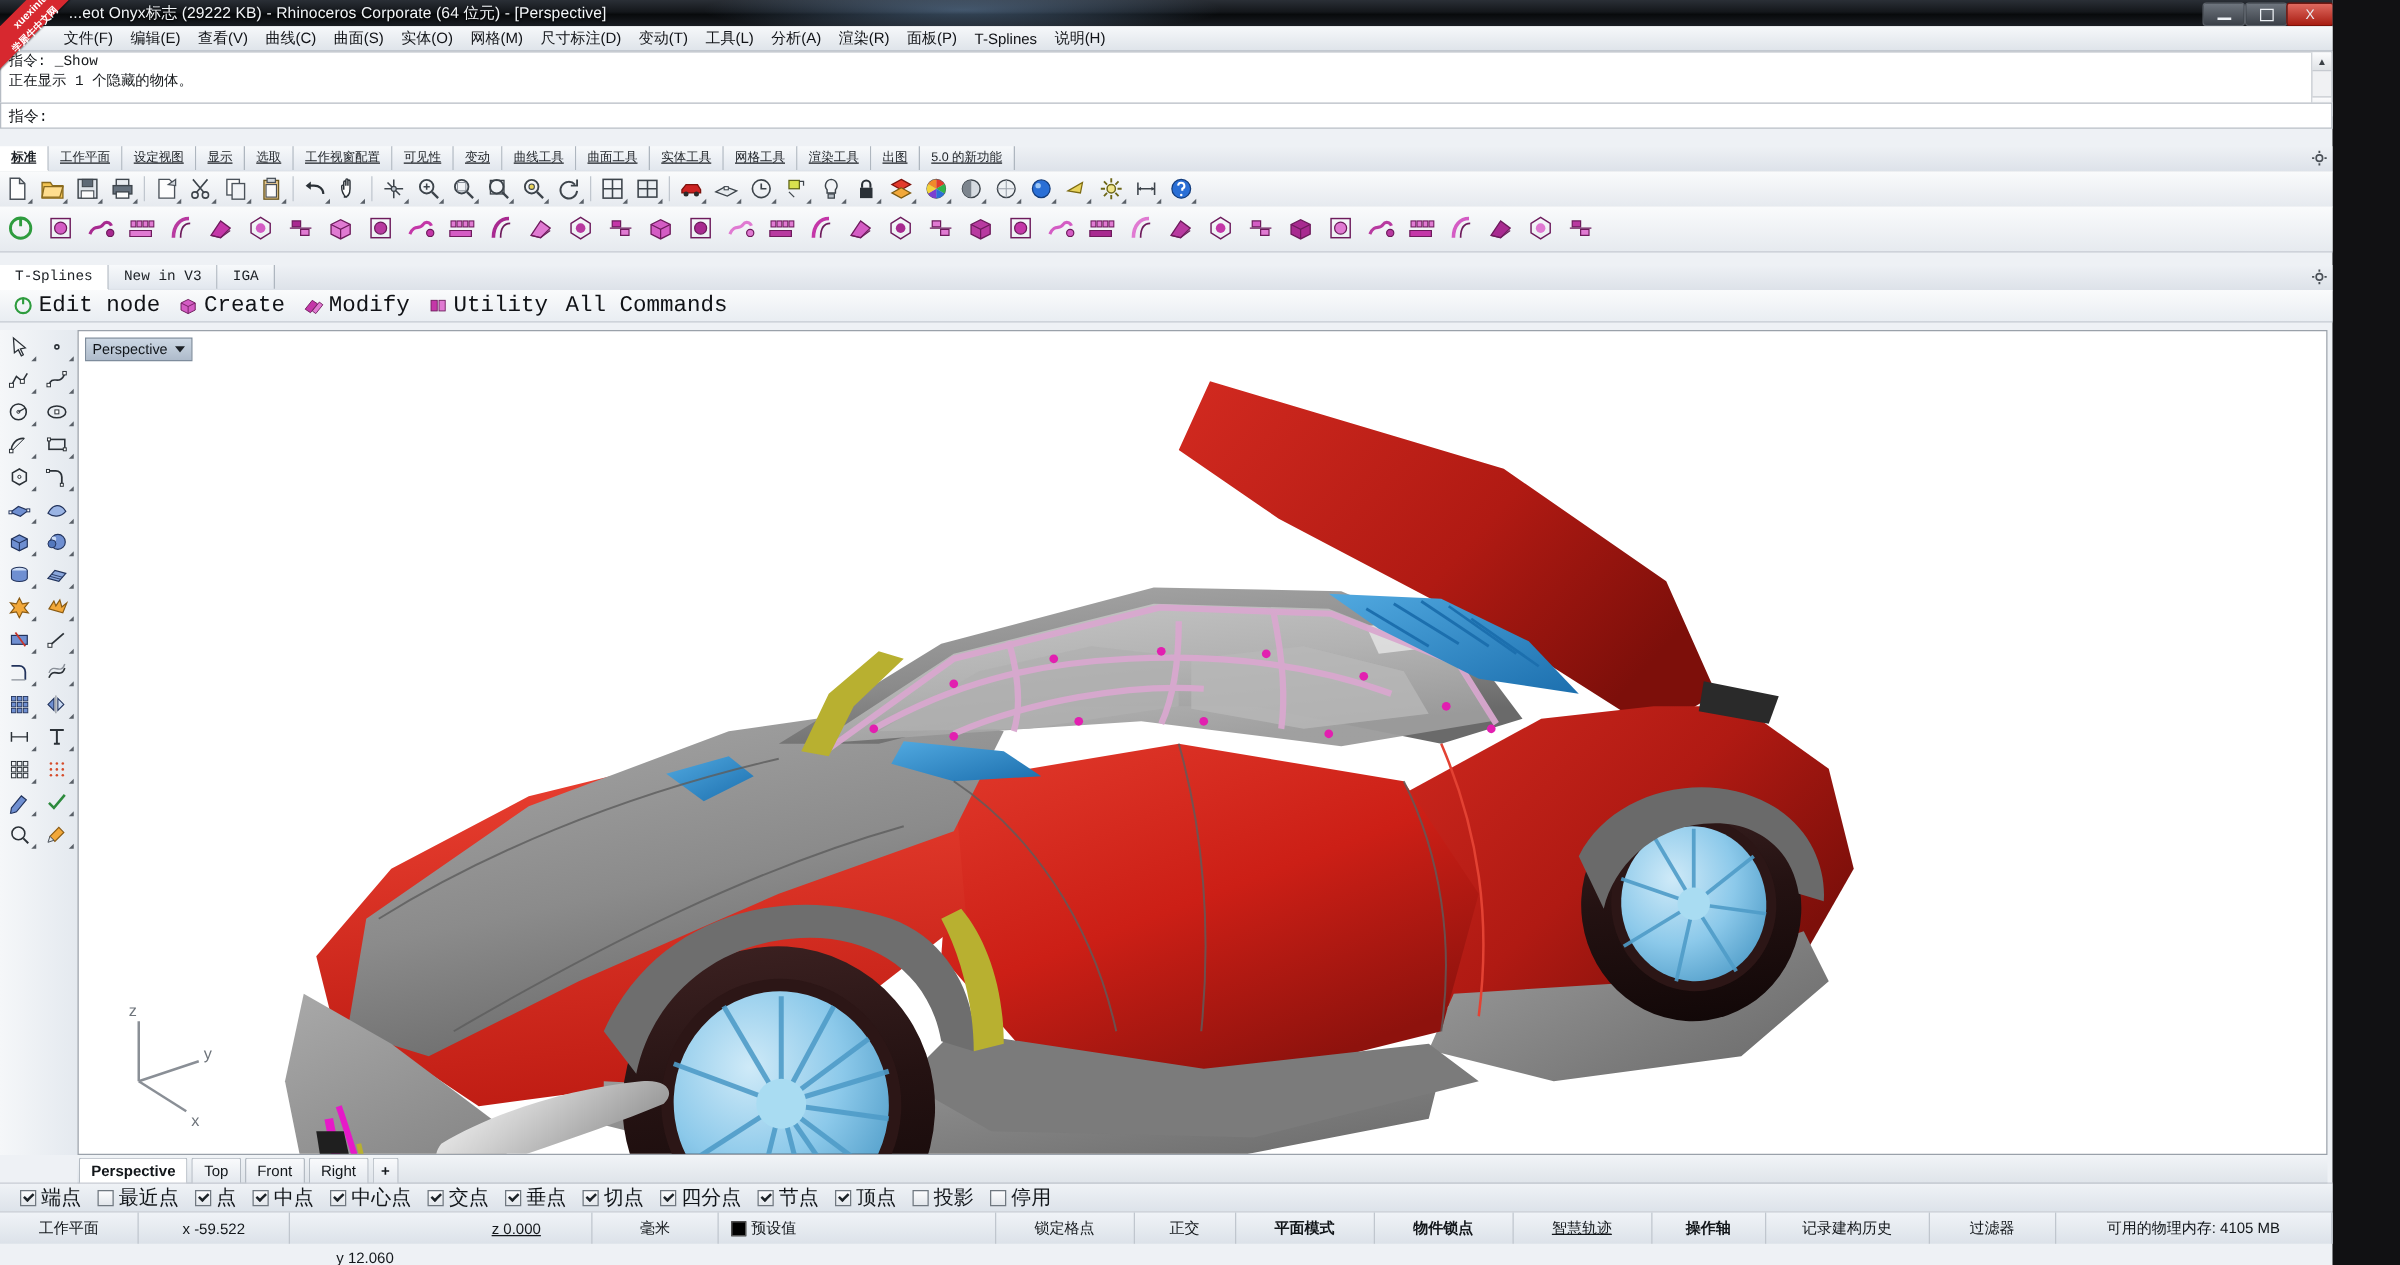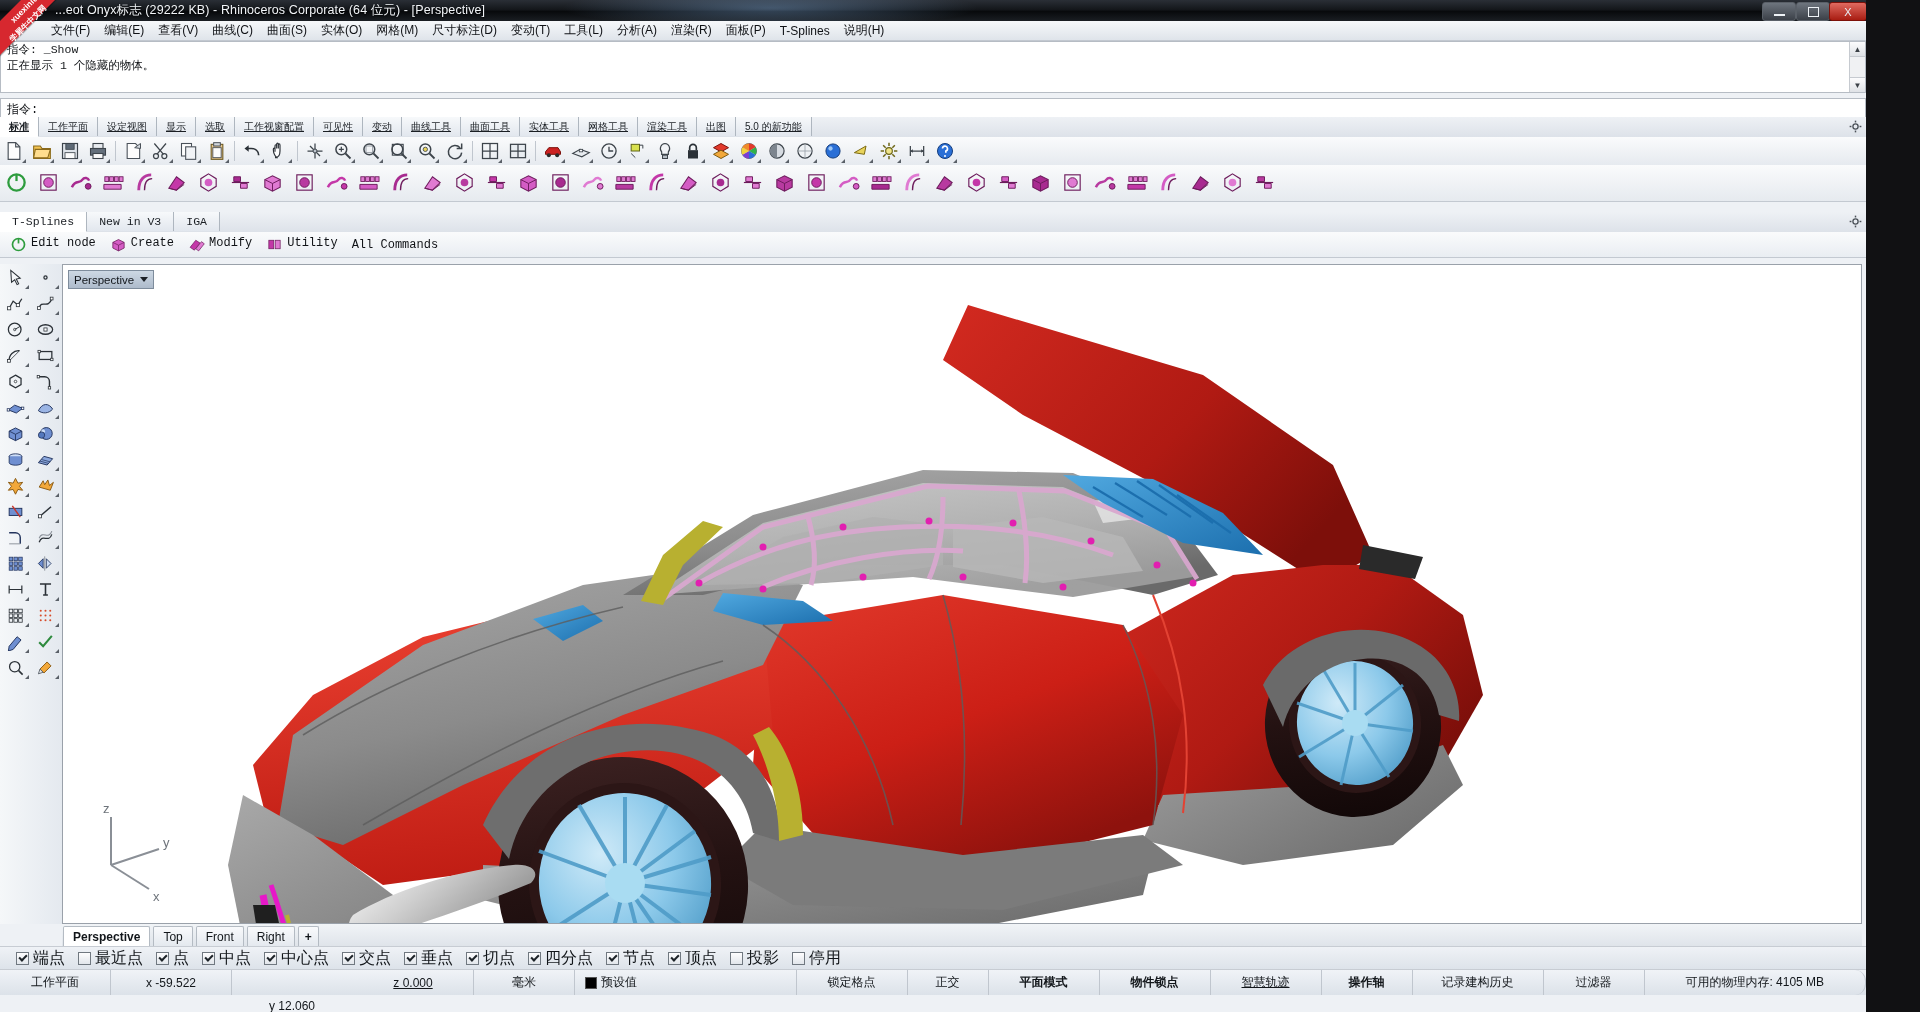--- a/index.html
+++ b/index.html
@@ -48,21 +48,21 @@
   #cmdhist .line{font-family:"Liberation Mono",monospace;font-size:11.5px;color:#14171a;
     padding:1px 6px;white-space:nowrap;line-height:14px;}
   #cmdscroll{position:absolute;right:0;top:0;width:15px;height:50px;background:#f0f1f3;
     border-left:1px solid #c6cad0;}
   #cmdscroll .arw{width:15px;height:14px;display:flex;align-items:center;justify-content:center;
     font-size:8px;color:#3b4046;background:linear-gradient(to bottom,#fcfcfd,#dfe2e6);
     border-bottom:1px solid #c6cad0;}
   #cmdscroll .arw.bot{position:absolute;bottom:0;border-bottom:none;border-top:1px solid #c6cad0;}
 
   
-  #cmdprompt{position:absolute;left:0;top:98px;width:1866px;height:21px;background:#ffffff;
+  #cmdprompt{position:absolute;left:0;top:82px;width:1866px;height:21px;background:#ffffff;
     border:1px solid #b6bcc4;box-sizing:border-box;}
   #cmdprompt span{font-family:"Liberation Mono",monospace;font-size:12px;color:#14171a;
     padding:2px 6px;display:inline-block;}
 
   
   #tabstrip{position:absolute;left:0;top:117px;width:1866px;height:20px;
     background:linear-gradient(to bottom,#eef1f5,#dde2e9);border-bottom:1px solid #b9c0c8;}
   .ttab{position:relative;float:left;height:19px;padding:0 9px;font-size:10px;color:#1b1f24;
     line-height:19px;white-space:nowrap;
     background:linear-gradient(to bottom,#f7f9fb,#e2e7ee);
@@ -92,22 +92,22 @@
   .tstab{position:relative;float:left;height:19px;padding:0 12px;font-family:"Liberation Mono",monospace;
     font-size:11.5px;color:#1b1f24;line-height:19px;
     background:linear-gradient(to bottom,#f7f9fb,#e2e7ee);border-right:1px solid #aeb6bf;}
   .tstab.active{background:#ffffff;border-bottom:1px solid #ffffff;}
   #tsplines-tabs .gear{position:absolute;right:4px;top:3px;width:13px;height:13px;}
 
   
   #tsplines-bar{position:absolute;left:0;top:232px;width:1866px;height:26px;
     background:linear-gradient(to bottom,#fafbfc,#e9edf2);border-bottom:1px solid #c3c9d1;
     display:flex;align-items:center;padding-left:10px;box-sizing:border-box;}
-  .tscmd{display:flex;align-items:flex-start;gap:4px;margin-right:14px;
-    font-family:"Liberation Mono",monospace;font-size:12px;color:#101216;white-space:nowrap;}
+  .tscmd{display:flex;align-items:center;gap:4px;margin-right:14px;
+    font-family:"Liberation Mono",monospace;font-size:18px;color:#101216;white-space:nowrap;}
 
   
   #lefttools{position:absolute;left:0;top:264px;width:62px;height:660px;
     background:linear-gradient(to right,#f5f7f9,#e4e9ef);border-right:1px solid #bfc5cd;}
   .ltrow{display:flex;}
   .lbtn{position:relative;width:30px;height:26px;display:flex;align-items:center;justify-content:center;}
 
   
   #viewport{position:absolute;left:62px;top:264px;width:1800px;height:660px;
     background:#ffffff;border:1px solid #9aa1aa;box-sizing:border-box;overflow:hidden;}
@@ -1382,19 +1382,19 @@
         </div>
         <div class="scell bold" style="width: 70px;">
           <span>操作轴</span>
         </div>
         <div class="scell" style="width: 110px;">
           <span>记录建构历史</span>
         </div>
         <div class="scell" style="width: 80px;">
           <span>过滤器</span>
         </div>
-        <div class="scell" style="flex: 1 1 0%; border-radius: 11px;">
+        <div class="scell" style="flex: 1 1 0%;">
           <span>可用的物理内存: 4105 MB</span>
         </div>
       </div>
 
  </div>
 </div>
 
 </body></html>

